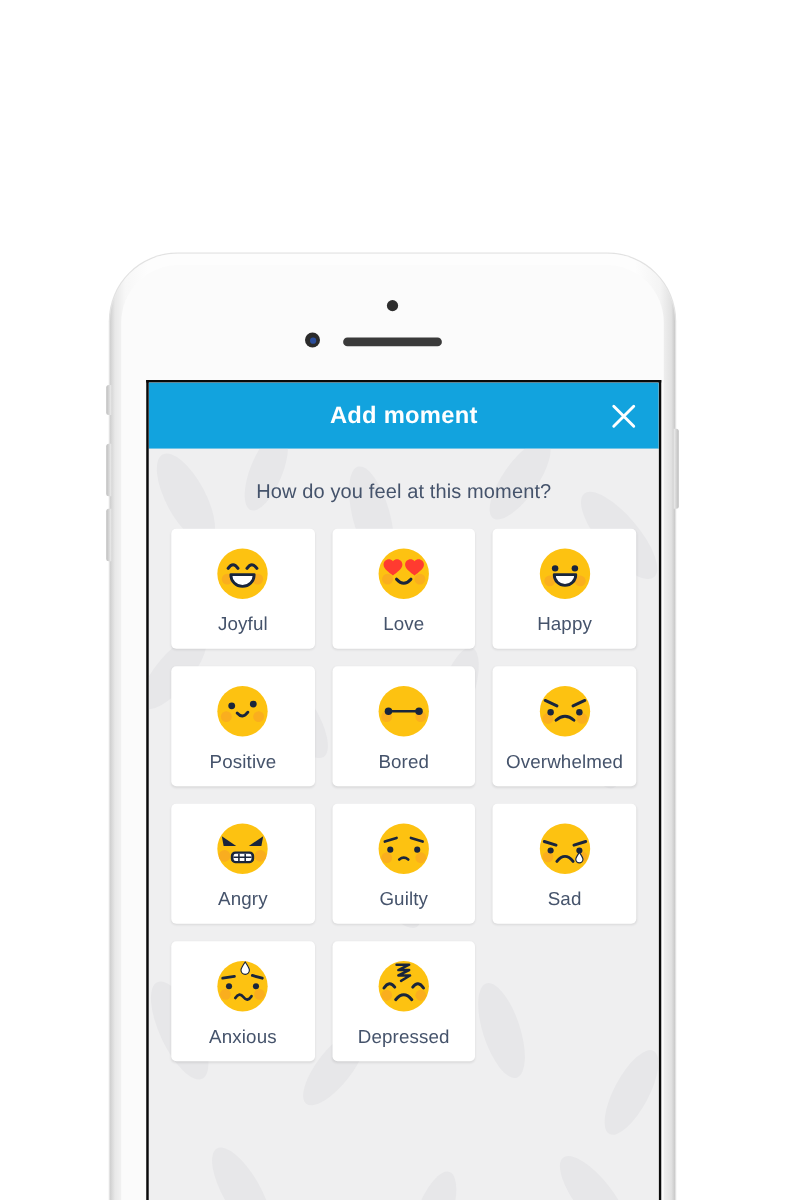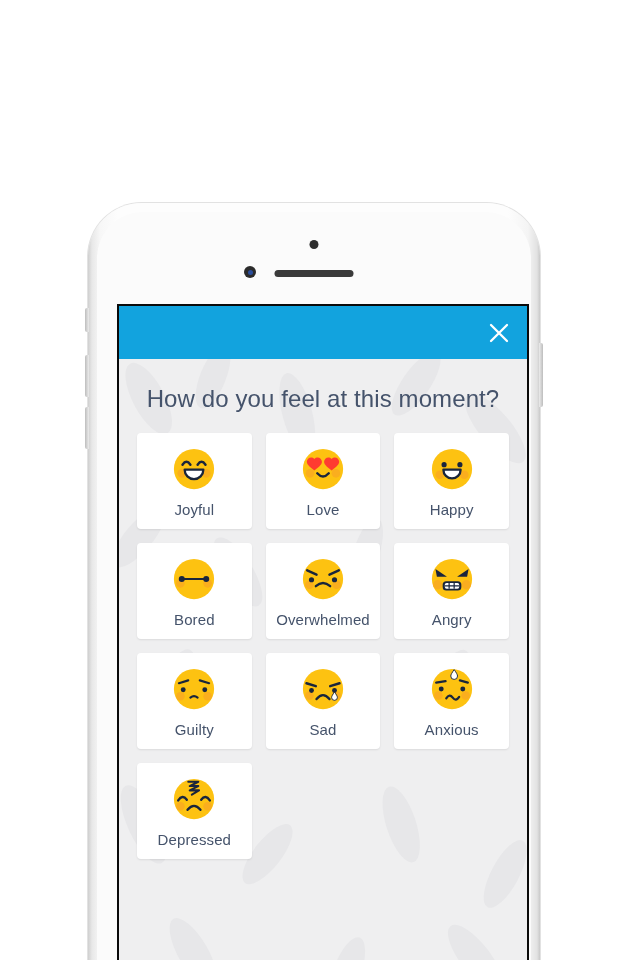--- a/index.html
+++ b/index.html
@@ -105,21 +105,21 @@
   }
   .bg-pattern {
     position: absolute; inset: 0;
     pointer-events: none;
     opacity: 1;
   }
   .prompt {
     position: relative;
     text-align: center;
     color: #45536b;
-    font-size: 24px;
+    font-size: 16px;
     padding: 26px 10px 20px;
     letter-spacing: .1px;
   }
   .grid {
     position: relative;
     display: grid;
     grid-template-columns: repeat(3, 1fr);
     gap: 14px;
     padding: 0 18px;
   }
@@ -159,20 +159,21 @@
     <div class="device-inner">
       <div class="sensor"></div>
       <div class="speaker"></div>
       <div class="camera">
           <i></i>
         </div>
 
       <div class="screen">
 
         <div class="appbar">
+          <span class="appbar-title">Add moment</span>
           <div class="close-btn">
             <svg width="24" height="24" viewBox="0 0 24 24">
               <path d="M4 4 L20 20 M20 4 L4 20" stroke="#ffffff" stroke-width="2.3" stroke-linecap="round" fill="none"></path>
             </svg>
           </div>
         </div>
 
         <div class="content">
 
           <svg class="bg-pattern" viewBox="0 0 412 645" preserveAspectRatio="none">
@@ -232,20 +233,31 @@
                 <circle cx="32" cy="32" r="28" fill="#fdc211"></circle>
                 <circle cx="15" cy="40" r="6" fill="#f8a723" opacity=".75"></circle>
                 <circle cx="49" cy="40" r="6" fill="#f8a723" opacity=".75"></circle>
                 <circle cx="21" cy="26" r="3.6" fill="#19253c"></circle>
                 <circle cx="43" cy="26" r="3.6" fill="#19253c"></circle>
                 <path d="M20 33 h24 a12 12 0 0 1 -24 0 z" fill="#ffffff" stroke="#19253c" stroke-width="3.2" stroke-linejoin="round"></path>
               </svg>
               <span class="tile-label">Happy</span>
             </div>
 
+            <div class="tile">
+              <svg width="46" height="46" viewBox="0 0 64 64">
+                <circle cx="32" cy="32" r="28" fill="#fdc211"></circle>
+                <circle cx="14" cy="38" r="6" fill="#f8a723" opacity=".75"></circle>
+                <circle cx="50" cy="38" r="6" fill="#f8a723" opacity=".75"></circle>
+                <circle cx="20" cy="26" r="3.8" fill="#19253c"></circle>
+                <circle cx="44" cy="24" r="3.8" fill="#19253c"></circle>
+                <path d="M26 34 q6 7 12 -1" stroke="#19253c" stroke-width="3.2" fill="none" stroke-linecap="round"></path>
+              </svg>
+              <span class="tile-label">Positive</span>
+            </div>
 
 
             <div class="tile">
               <svg width="46" height="46" viewBox="0 0 64 64">
                 <circle cx="32" cy="32" r="28" fill="#fdc211"></circle>
                 <circle cx="13" cy="38" r="6" fill="#f8a723" opacity=".75"></circle>
                 <circle cx="51" cy="38" r="6" fill="#f8a723" opacity=".75"></circle>
                 <circle cx="15" cy="32" r="4.2" fill="#19253c"></circle>
                 <circle cx="49" cy="32" r="4.2" fill="#19253c"></circle>
                 <path d="M17 32 h30" stroke="#19253c" stroke-width="3" stroke-linecap="round"></path>

